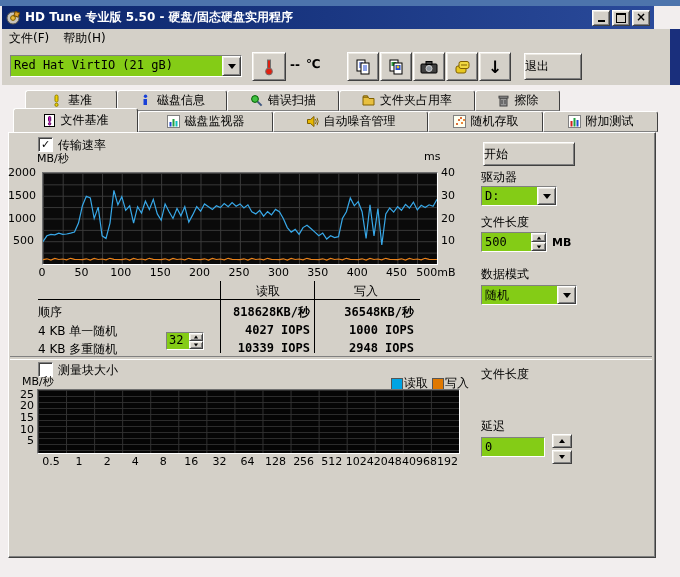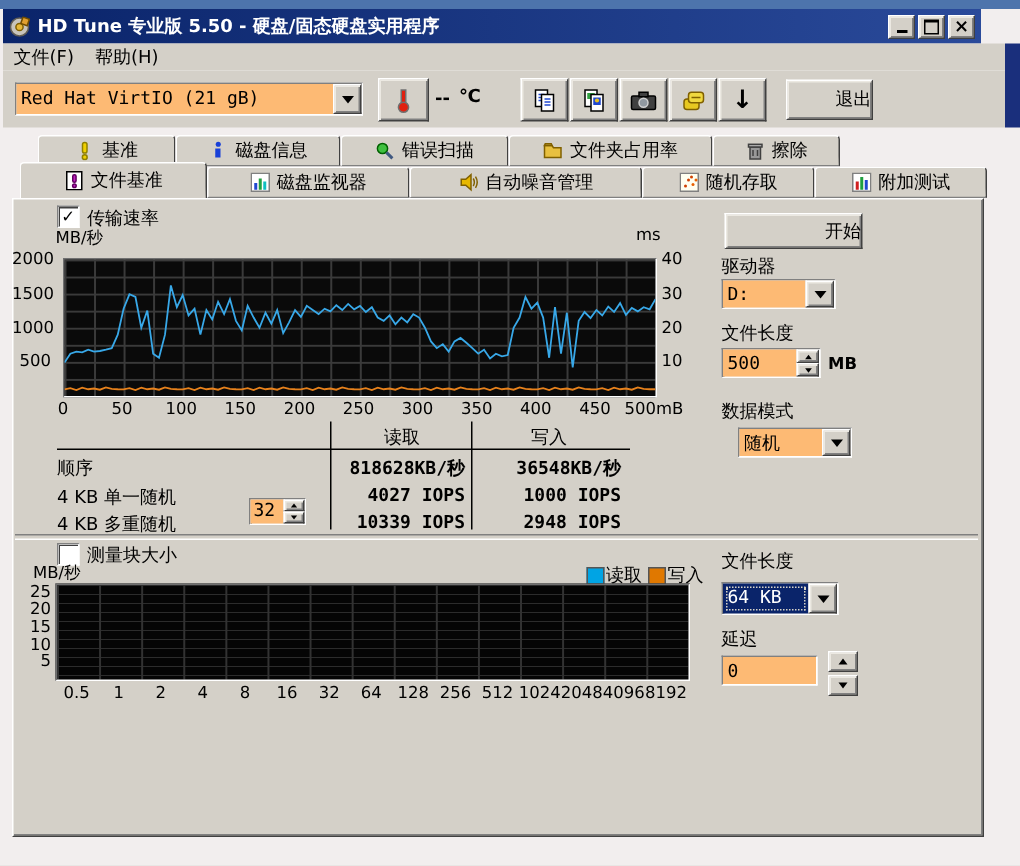--- a/index.html
+++ b/index.html
@@ -24,21 +24,21 @@
   .winbtn{width:16px;height:14px;display:flex;align-items:center;justify-content:center;font-size:10px;line-height:10px;}
   .glyph-min{width:7px;height:2px;background:#000;margin-top:7px;}
   .glyph-max{width:8px;height:7px;border:1px solid #000;border-top-width:2px;}
   .glyph-close{font-weight:bold;font-size:12px;margin-top:-2px;}
   
   .menubar{left:2px;top:29px;width:668px;height:18px;background:#d4d0c8;display:flex;align-items:center;border-bottom:1px solid #fff;}
   .menu-item{padding:1px 7px;}
   
   .toolbar{left:2px;top:47px;width:668px;height:38px;background:#d4d0c8;}
   .combo{display:flex;box-sizing:border-box;}
-  .combo-text{flex:1;background:#fdba74;padding:1px 3px;font-family:"DejaVu Sans Mono",monospace;font-size:12px;line-height:16px;white-space:nowrap;overflow:hidden;}
+  .combo-text{flex:1;background:#84cc16;padding:1px 3px;font-family:"DejaVu Sans Mono",monospace;font-size:12px;line-height:16px;white-space:nowrap;overflow:hidden;}
   .combo-btn{width:17px;display:flex;align-items:center;justify-content:center;}
   .tri-down{width:0;height:0;border-left:4px solid transparent;border-right:4px solid transparent;border-top:5px solid #000;}
   .tri-up-s{width:0;height:0;border-left:3px solid transparent;border-right:3px solid transparent;border-bottom:4px solid #000;}
   .tri-dn-s{width:0;height:0;border-left:3px solid transparent;border-right:3px solid transparent;border-top:4px solid #000;}
   .toolbtn{display:flex;align-items:center;justify-content:center;}
   
   .tabrow{position:absolute;display:flex;}
   .tab{height:100%;display:flex;align-items:center;justify-content:center;gap:5px;background:#d4d0c8;
        border:1px solid;border-color:#ffffff #404040 #808080 #ffffff;border-radius:3px 3px 0 0;box-sizing:border-box;}
   .tab.selected{border-bottom:none;z-index:5;font-weight:normal;}
@@ -66,21 +66,21 @@
   .xtick{transform:translateX(-50%);white-space:nowrap;}
   
   .vline{width:1px;background:#000;}
   .hline{height:1px;background:#000;}
   .cell-num{font-family:"DejaVu Sans Mono",monospace;font-weight:bold;text-align:right;}
   .groove{height:2px;border-top:1px solid #808080;border-bottom:1px solid #ffffff;}
   
   .spinstack{display:flex;flex-direction:column;}
   .spinbtn{display:flex;align-items:center;justify-content:center;}
   .legend-swatch{width:10px;height:10px;display:inline-block;border:1px solid #555;}
-  .btn-label{display:flex;align-items:center;justify-content:flex-end;}
+  .btn-label{display:flex;align-items:center;justify-content:flex-start;}
   .hl{background:#0a246a;color:#fff;outline:1px dotted #d8d4c8;outline-offset:-3px;}
 </style>
 </head>
 <body>
 
 <div class="screen">
 
   <div class="abs top-strip"></div>
   <div class="abs right-band"></div>
   <div class="abs bottom-band"></div>
@@ -321,45 +321,39 @@
       <span class="spinbtn raised" style="height:8px;">
           <span class="tri-up-s" style="transform:scale(0.75)"></span>
         </span>
       <span class="spinbtn raised" style="height:8px;">
           <span class="tri-dn-s" style="transform:scale(0.75)"></span>
         </span>
     </span>
   </div>
   <span class="abs" style="left:552px;top:236px;font-weight:bold;font-size:11px;">MB</span>
   <span class="abs" style="left:481px;top:266px;text-align:center;">数据模式</span>
-  <div class="abs combo sunken" style="left:481px;top:285px;width:76px;height:20px;margin-left:11px;">
+  <div class="abs combo sunken" style="left:481px;top:285px;width:96px;height:20px;">
     <span class="combo-text" style="font-family:'DejaVu Sans',sans-serif;">随机</span>
     <span class="combo-btn raised">
         <span class="tri-down"></span>
       </span>
   </div>
 
   <div class="abs checkbox" style="left:38px;top:362px;"></div>
   <span class="abs" style="left:58px;top:362px;">测量块大小</span>
   <span class="abs" style="left:22px;top:374px;font-size:11px;">MB/秒</span>
 
   <span class="abs legend-swatch" style="left: 391px; top: 378px; background: rgb(0, 164, 228);" id="legend-read-swatch"></span>
   <span class="abs" style="left:404px;top:375px;">读取</span>
   <span class="abs legend-swatch" style="left: 432px; top: 378px; background: rgb(224, 120, 0);" id="legend-write-swatch"></span>
   <span class="abs" style="left:445px;top:375px;">写入</span>
 
   <div class="abs plot plot-bg2" style="left:37px;top:389px;width:421px;height:63px;" id="chart2-plot"></div>
 
   <span class="abs" style="left:481px;top:366px;">文件长度</span>
-  <div class="abs combo sunken" style="left:481px;top:388px;width:78px;height:22px;">
-    <span class="combo-text hl">64 KB</span>
-    <span class="combo-btn raised">
-        <span class="tri-down"></span>
-      </span>
-  </div>
   <span class="abs" style="left:481px;top:418px;">延迟</span>
   <div class="abs combo sunken" style="left:481px;top:437px;width:64px;height:20px;">
     <span class="combo-text">0</span>
   </div>
   <div class="abs spinstack" style="left:552px;top:434px;gap:2px;">
     <span class="spinbtn raised" style="width:18px;height:12px;">
         <span class="tri-up-s"></span>
       </span>
     <span class="spinbtn raised" style="width:18px;height:12px;">
         <span class="tri-dn-s"></span>

